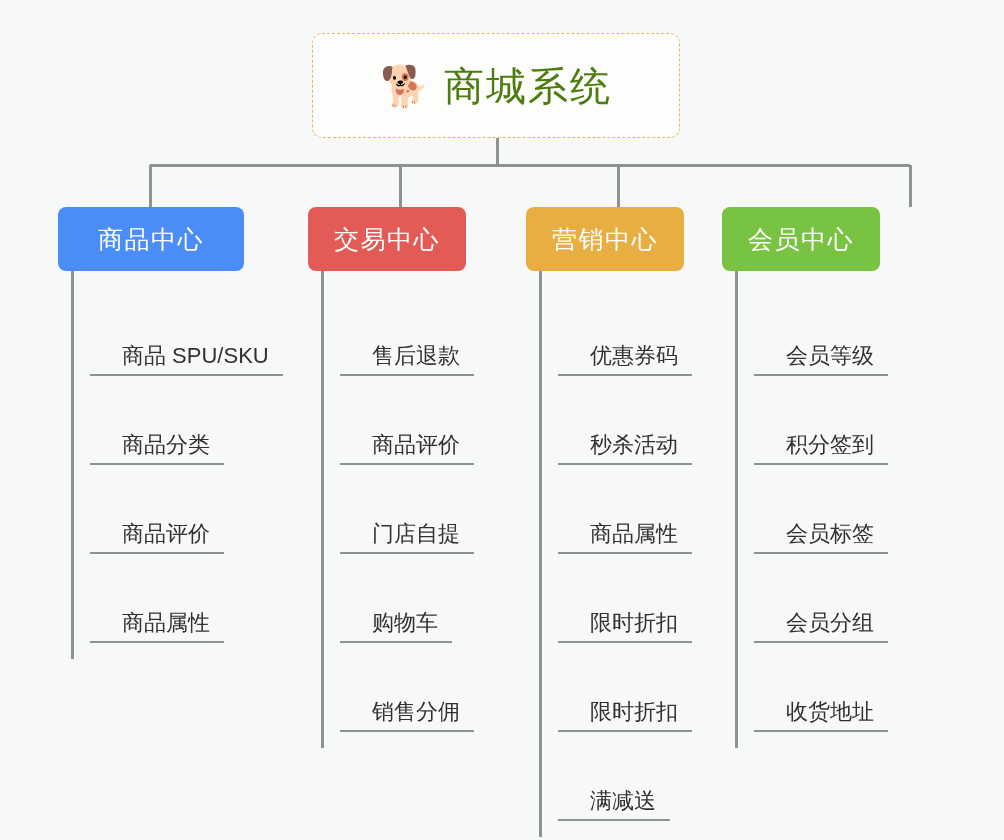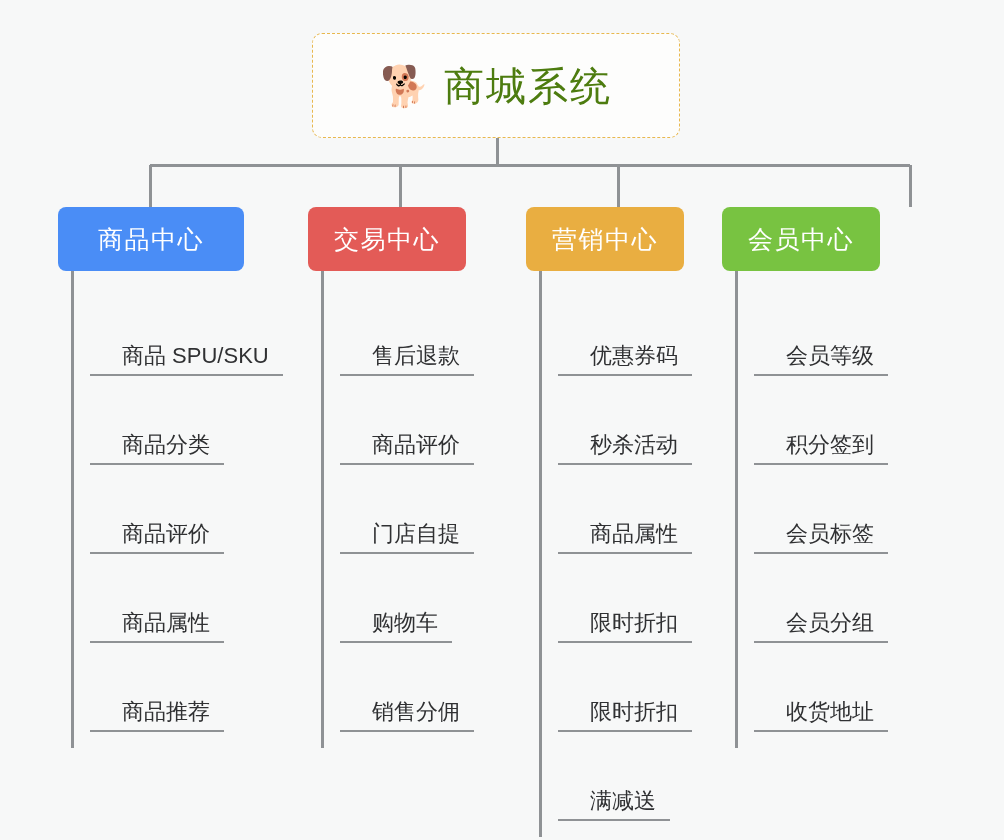--- a/index.html
+++ b/index.html
@@ -156,24 +156,20 @@
       <span class="leaf-underline" style="background: rgb(143, 146, 149); width: 134px;"></span>
         </li>
       <li class="leaf-item">
         <span class="leaf-label">商品评价</span>
       <span class="leaf-underline" style="background: rgb(143, 146, 149); width: 134px;"></span>
         </li>
       <li class="leaf-item">
         <span class="leaf-label">商品属性</span>
       <span class="leaf-underline" style="background: rgb(143, 146, 149); width: 134px;"></span>
         </li>
-      <li class="leaf-item">
-        <span class="leaf-label">商品推荐</span>
-      <span class="leaf-underline" style="background: rgb(143, 146, 149); width: 134px;"></span>
-        </li>
     </ul>
   </div>
 
   <div class="column col-1">
     <div class="cat-header w-narrow" style="background: rgb(227, 91, 87);">
       <span>交易中心</span>
     </div>
     <ul class="leaf-list">
       <li class="leaf-item">
         <span class="leaf-label">售后退款</span>

